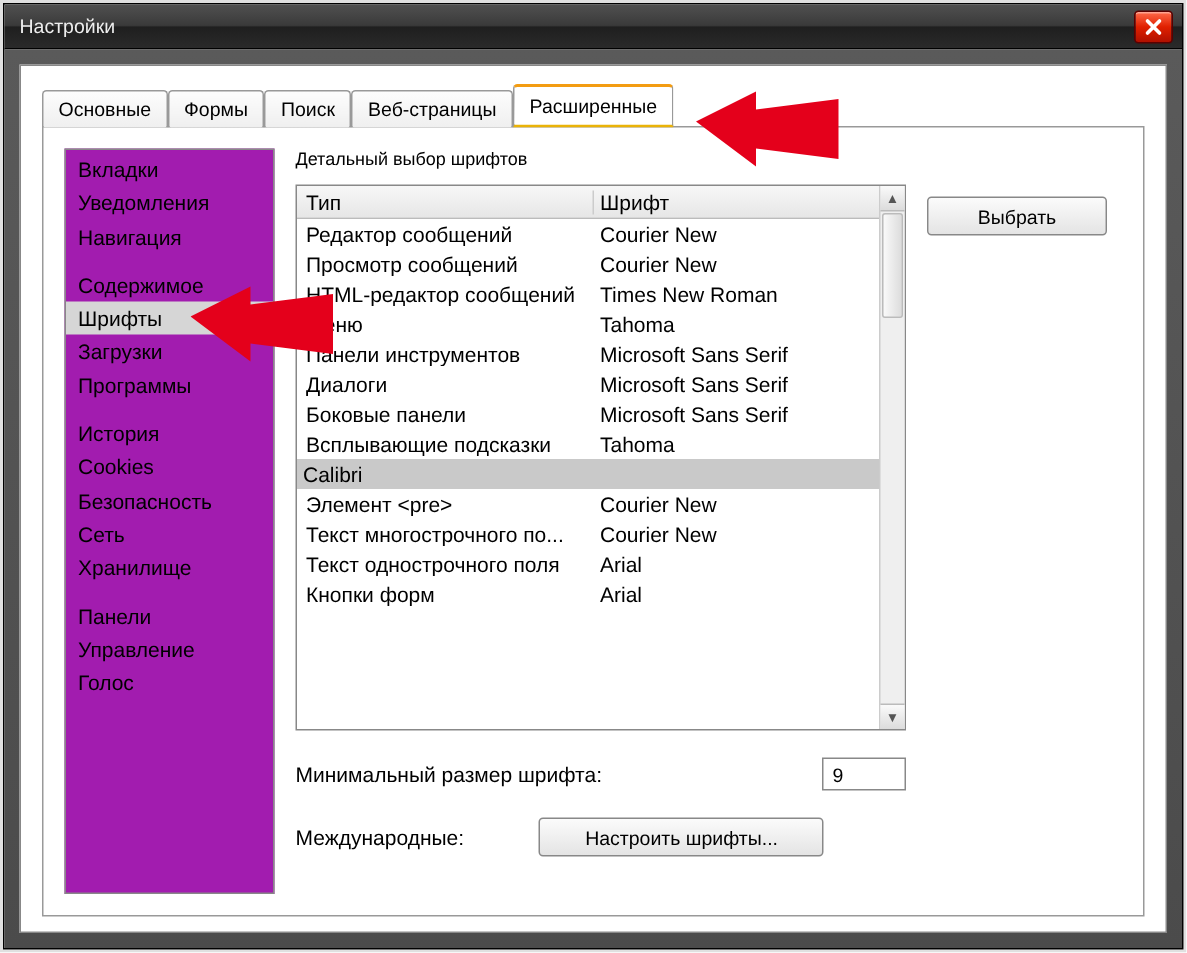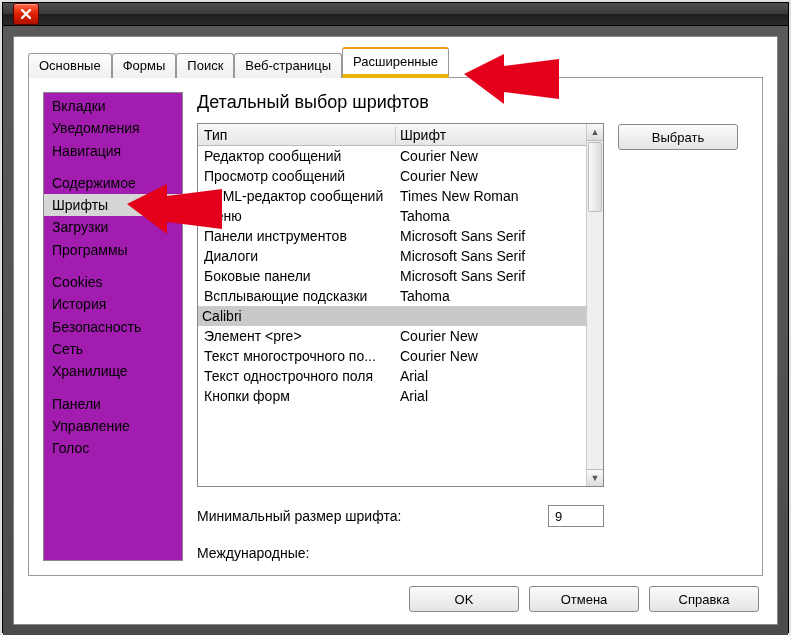--- a/index.html
+++ b/index.html
@@ -73,21 +73,21 @@
     font-size: 13px;
     border-radius: 3px 3px 0 0;
     position: relative;
     top: 1px;
     cursor: default;
   }
   .tab.active {
     background: #fff;
     border-top: 2px solid #f39c12;
     padding-top: 5px;
-    border-bottom: 4px solid #eab308;
+    border-bottom: 2px solid #eab308;
     z-index: 3;
   }
   .tab-page {
     flex: 1;
     border: 1px solid #999;
     background: #fff;
     padding: 14px;
     display: flex;
     gap: 14px;
     position: relative;
@@ -99,21 +99,21 @@
     background: #a21caf;
     padding: 2px 0;
     font-size: 14px;
     line-height: 1.45;
   }
   .sidebar-sep { height: 10px; }
   .sidebar-item { padding: 1px 8px; cursor: default; }
   .sidebar-item.selected { background: #d6d6d6; }
   .main-col { flex: 1; display: flex; gap: 14px; }
   .center-col { flex: 1; display: flex; flex-direction: column; }
-  .section-heading { font-size: 18px; margin-bottom: 10px; }
+  .section-heading { font-size: 12px; margin-bottom: 10px; }
   .grid-wrap {
     border: 1px solid #888;
     height: 364px;
     display: flex;
   }
   .grid-table {
     flex: 1;
     overflow: hidden;
     font-size: 14px;
   }
@@ -174,20 +174,21 @@
     z-index:10;
     pointer-events:none;
   }
   .arrow svg { display:block; }
 </style>
 </head>
 <body>
 
 <div class="window">
   <div class="titlebar">
+    <span class="titlebar-title">Настройки</span>
     <div class="close-btn">
       <svg viewBox="0 0 14 14">
           <path d="M3 3 L11 11 M11 3 L3 11" stroke="#fff" stroke-width="2.4" stroke-linecap="round"></path>
         </svg>
     </div>
   </div>
 
   <div class="body-area">
     <div class="inner-panel">
 
@@ -216,22 +217,22 @@
         <div class="sidebar" id="sidebar">
             <div class="sidebar-item">Вкладки</div>
             <div class="sidebar-item">Уведомления</div>
             <div class="sidebar-item">Навигация</div>
             <div class="sidebar-sep"></div>
             <div class="sidebar-item">Содержимое</div>
             <div class="sidebar-item selected">Шрифты</div>
             <div class="sidebar-item">Загрузки</div>
             <div class="sidebar-item">Программы</div>
             <div class="sidebar-sep"></div>
+            <div class="sidebar-item">История</div>
             <div class="sidebar-item">Cookies</div>
-            <div class="sidebar-item">История</div>
             <div class="sidebar-item">Безопасность</div>
             <div class="sidebar-item">Сеть</div>
             <div class="sidebar-item">Хранилище</div>
             <div class="sidebar-sep"></div>
             <div class="sidebar-item">Панели</div>
             <div class="sidebar-item">Управление</div>
             <div class="sidebar-item">Голос</div>
           </div>
 
         <div class="main-col">
@@ -306,31 +307,27 @@
               </div>
             </div>
 
             <div class="form-row">
               <span class="form-label">Минимальный размер шрифта:</span>
               <input class="num-input" value="9" style="">
             </div>
 
             <div class="form-row">
               <span class="form-label">Международные:</span>
+              <button class="btn" style="min-width:190px;margin-left:40px;">Настроить шрифты...</button>
             </div>
           </div>
 
           <div class="right-col">
             <div style="height:32px"></div>
             <button class="btn" style="width:120px;">Выбрать</button>
           </div>
         </div>
       </div>
 
-      <div class="bottom-bar">
-        <button class="btn">OK</button>
-        <button class="btn">Отмена</button>
-        <button class="btn">Справка</button>
-      </div>
 
     </div>
   </div>
 </div>
 
 </body></html>

